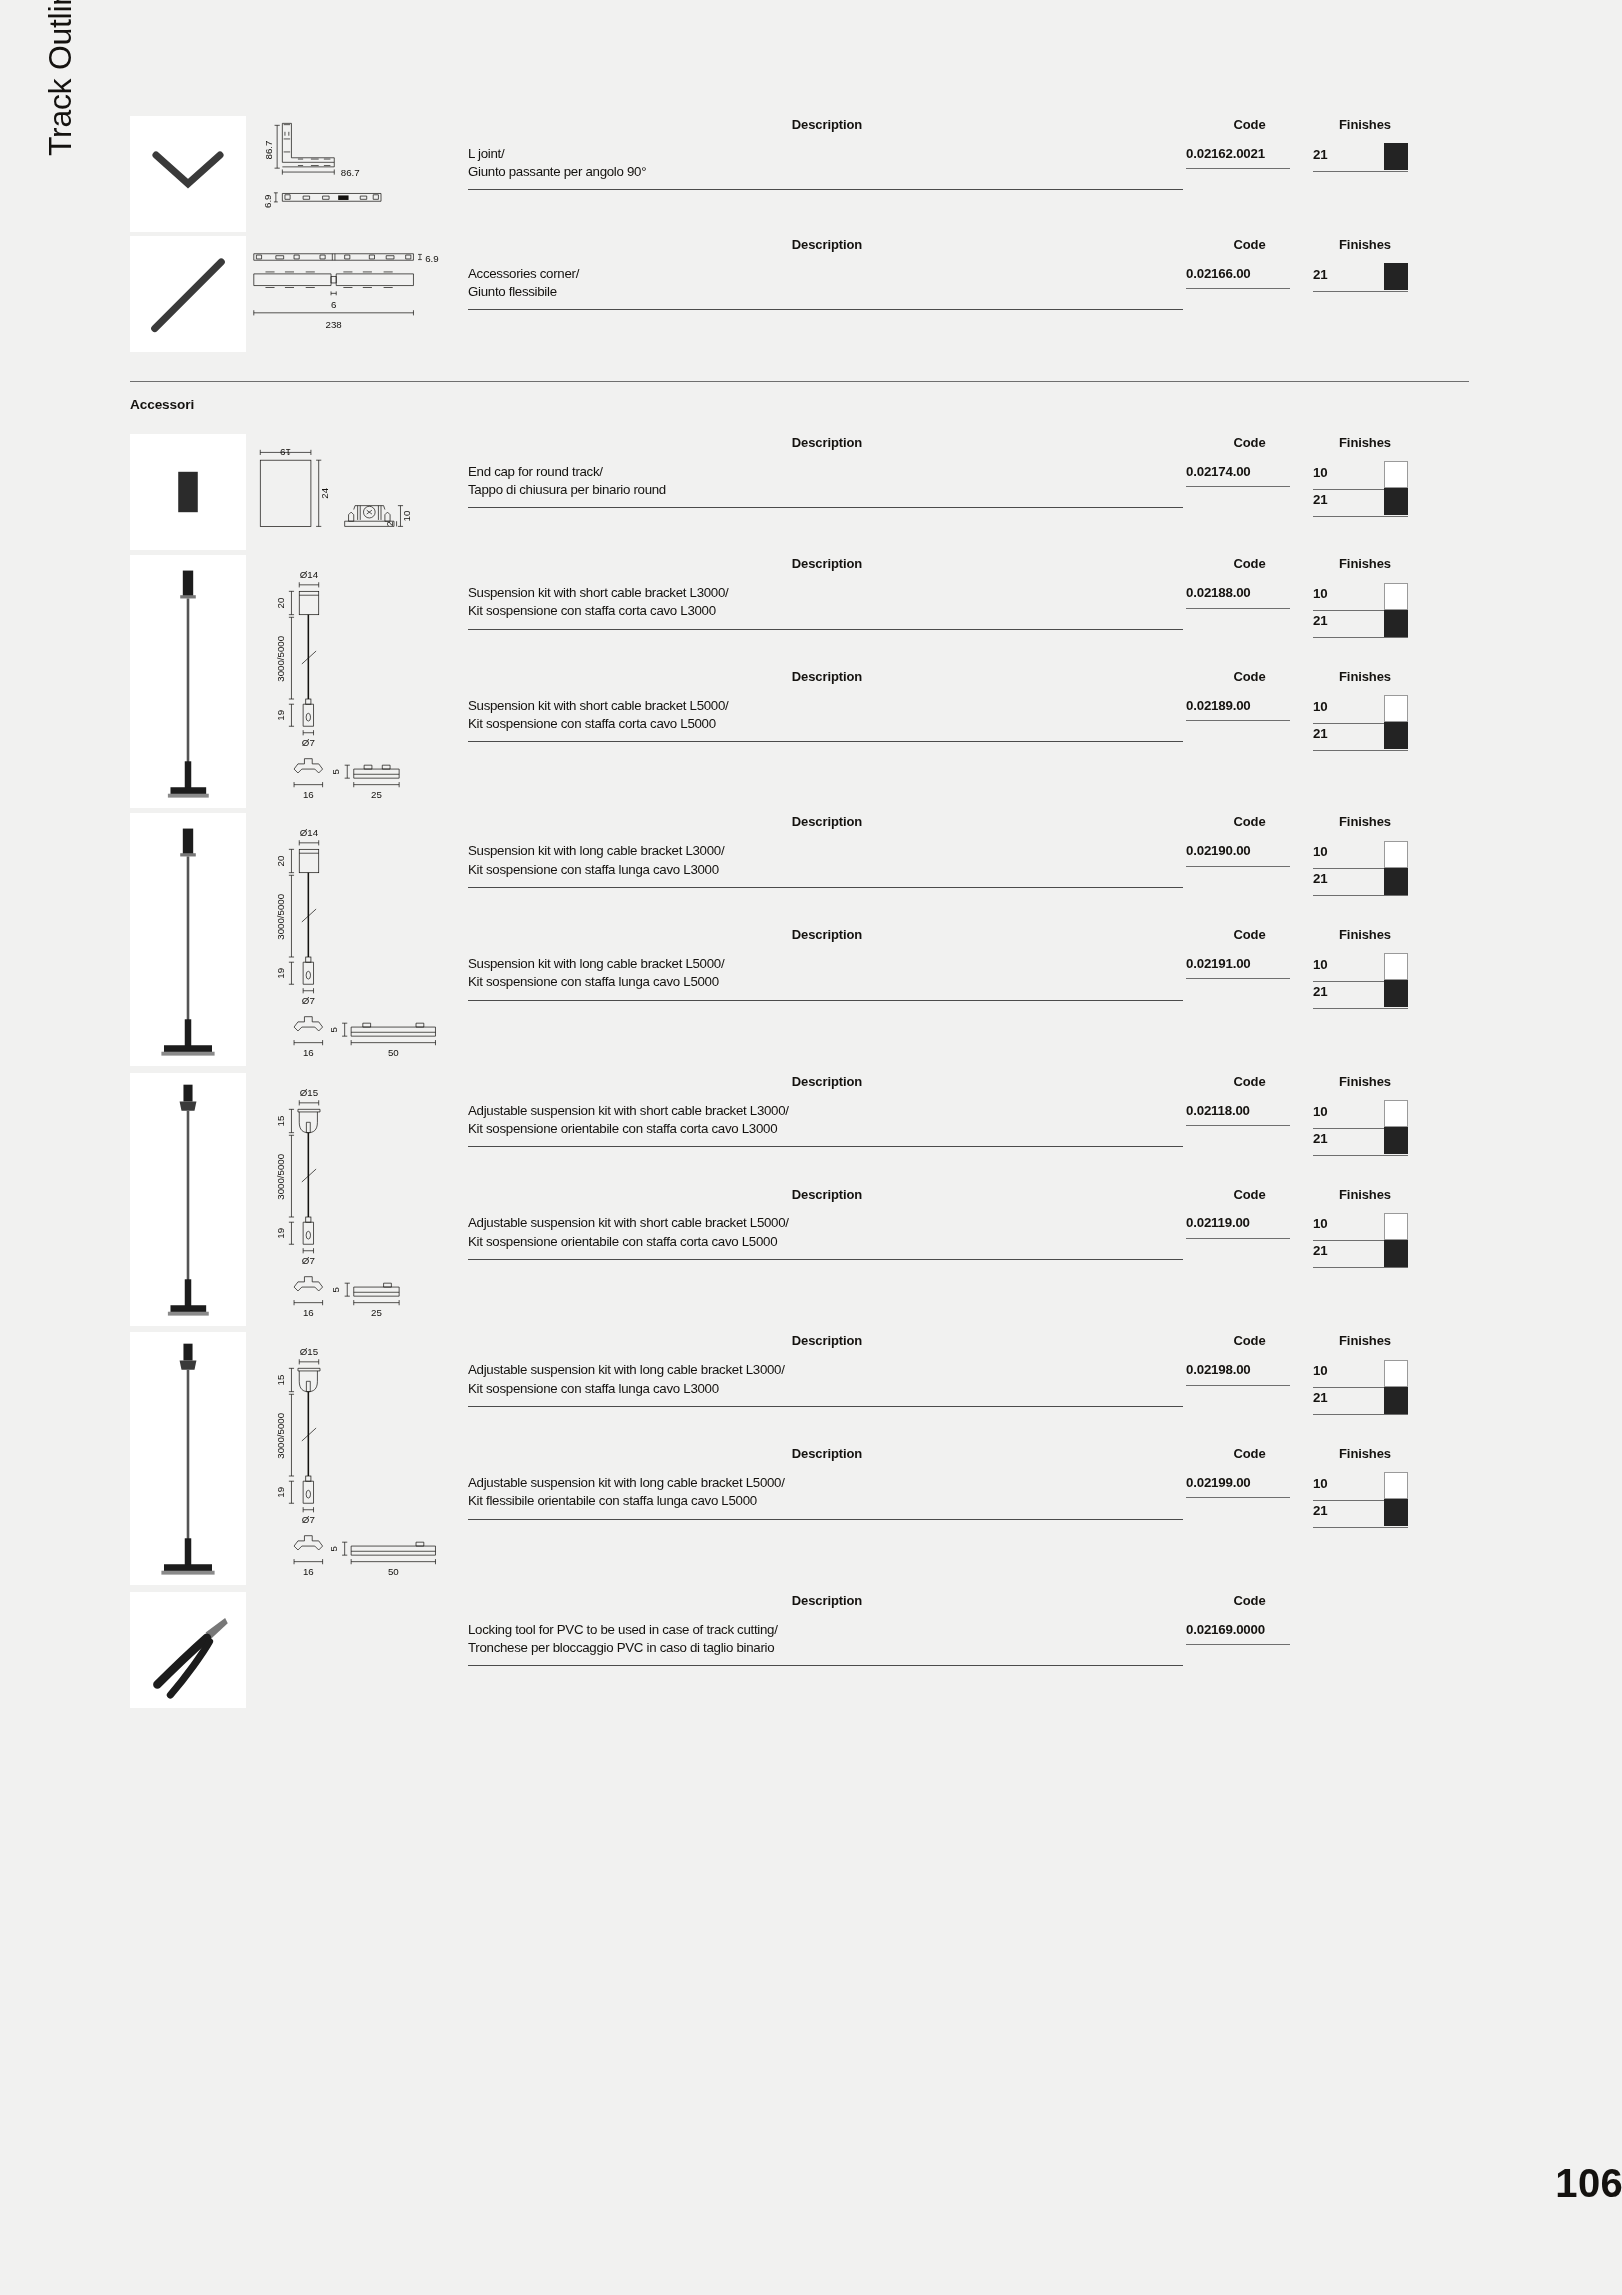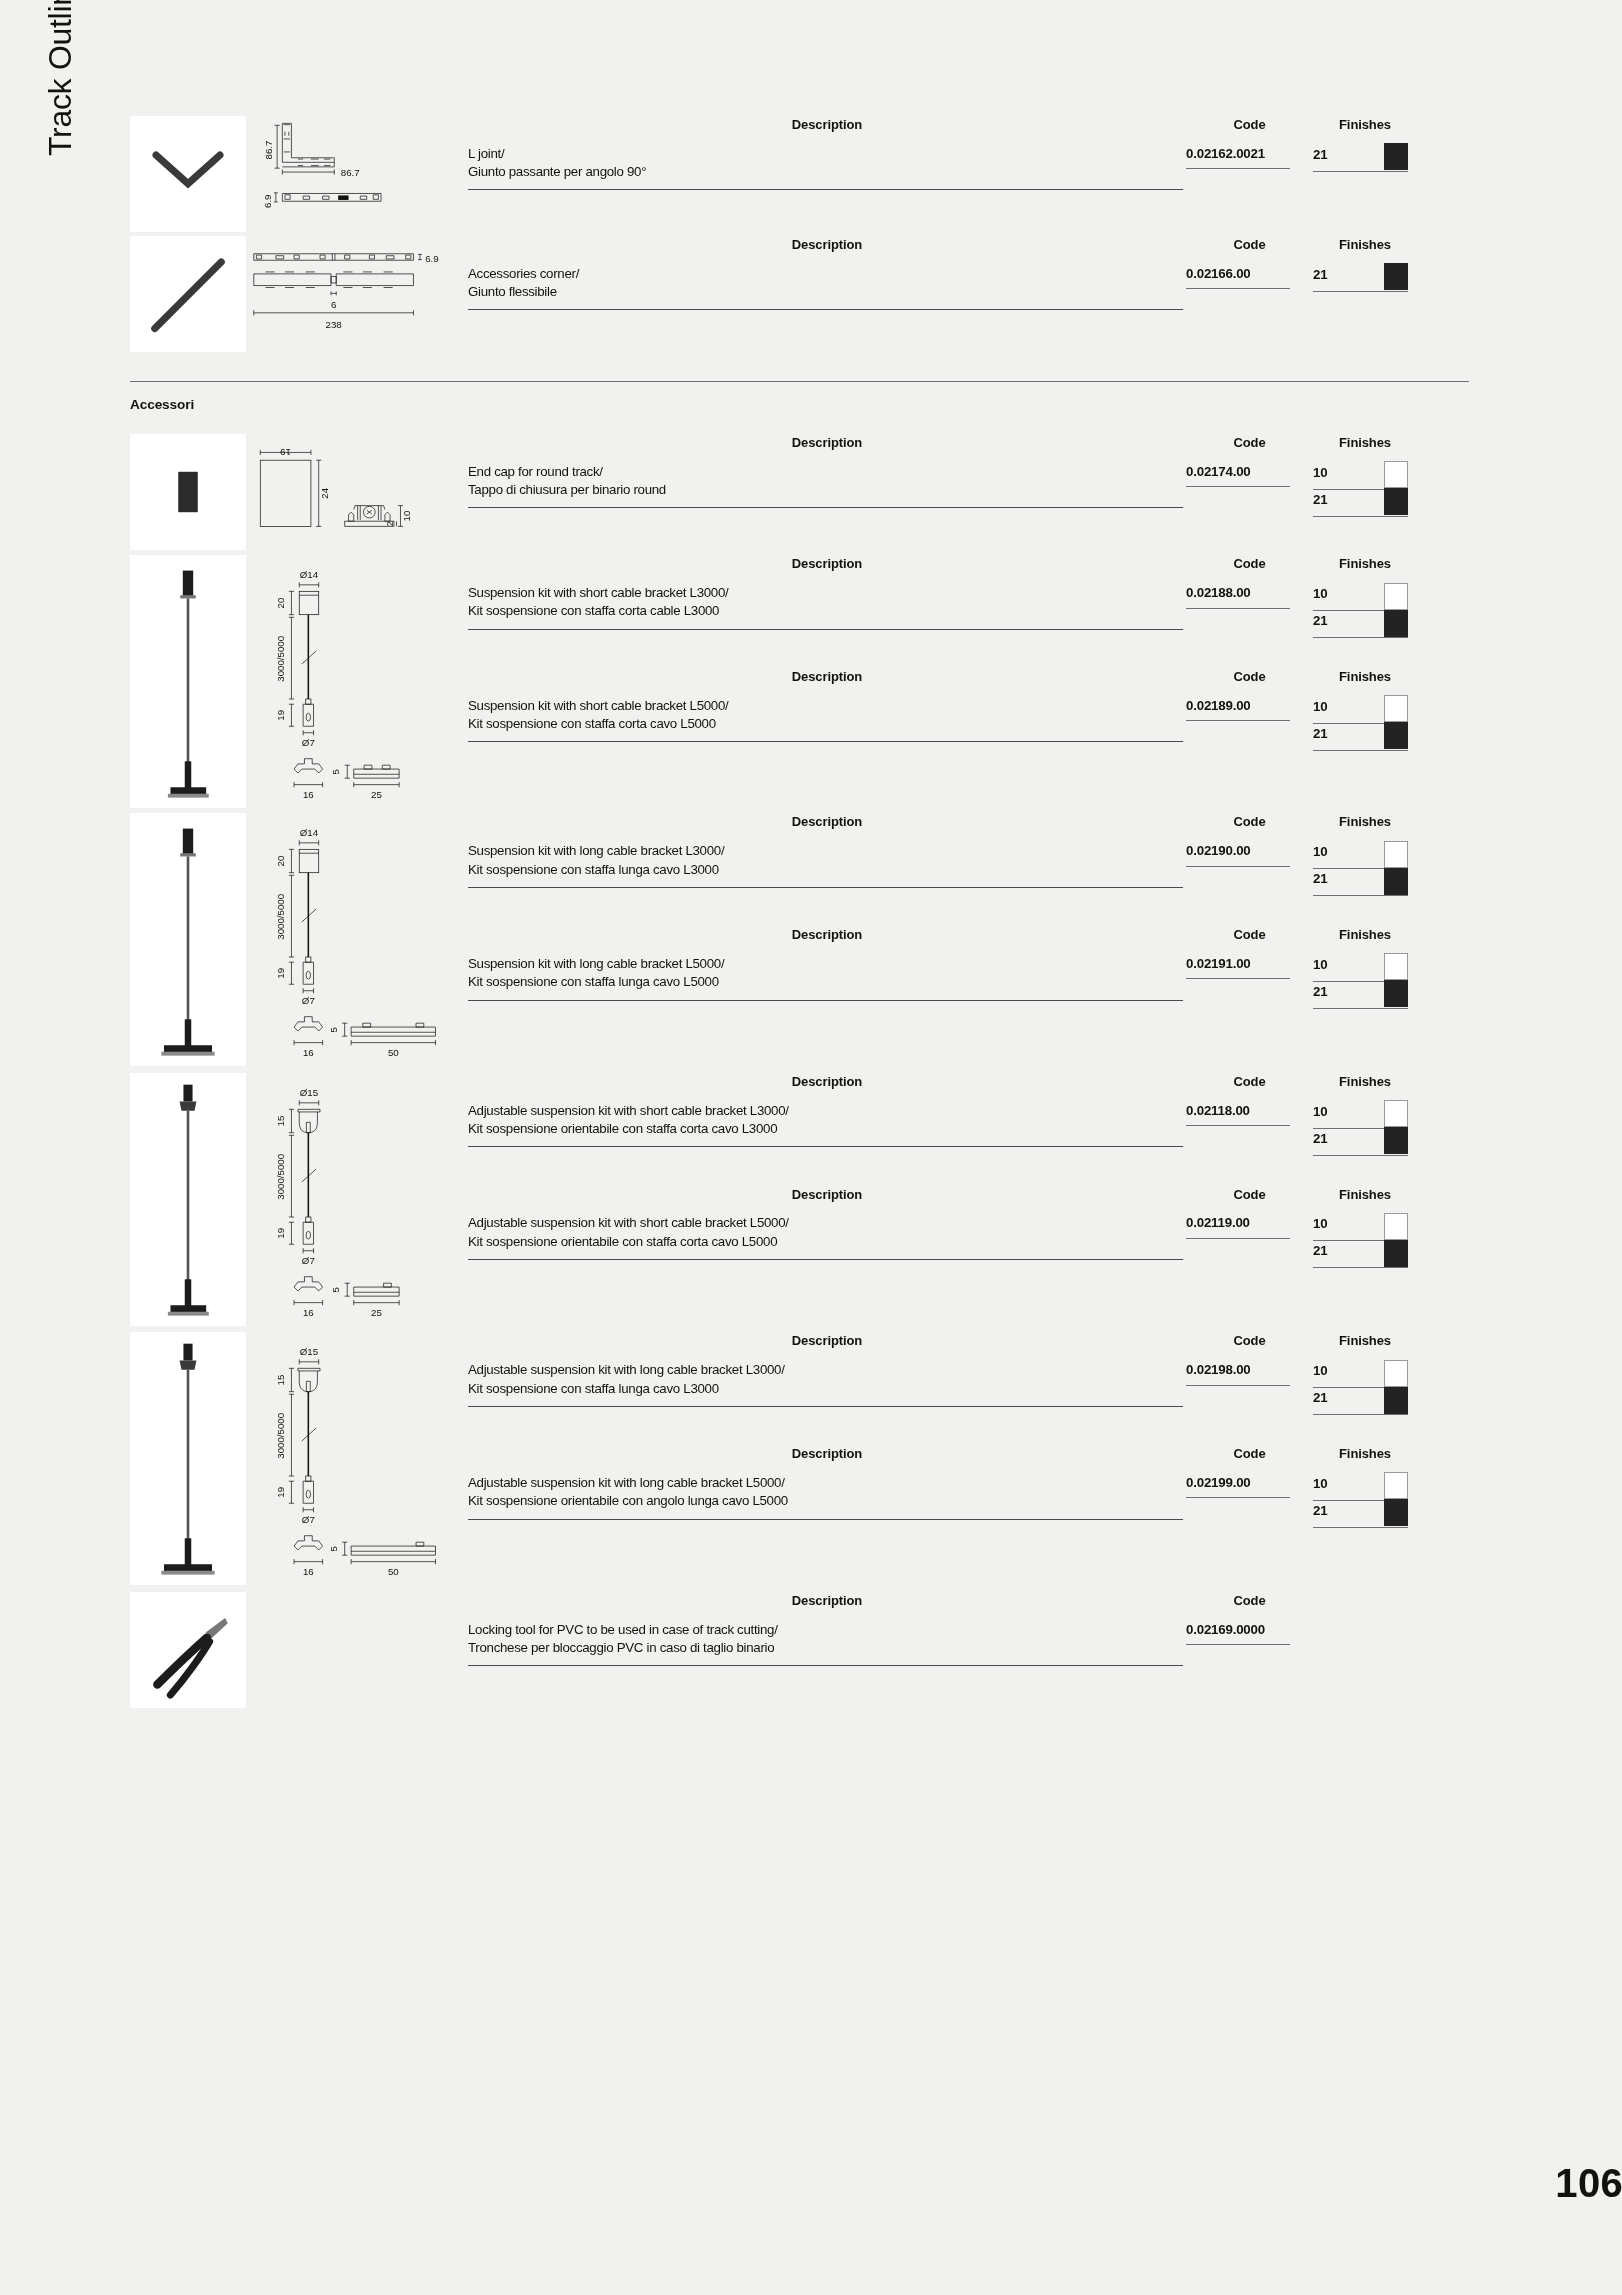--- a/index.html
+++ b/index.html
@@ -475,21 +475,21 @@
           <text class="dim" x="96" y="374" text-anchor="middle">16</text>
           <text class="dim" x="201" y="374" text-anchor="middle">25</text>
         </svg>
       </div>
       <div class="spec-cell">
         <div class="specblk">
           <div class="spec-grid">
             <div class="desc-col">
               <div class="hdr">Description</div>
               <div class="body-txt">Suspension kit with short cable bracket L3000/</div>
-              <div class="body-txt">Kit sospensione con staffa corta cable L3000</div>
+              <div class="body-txt">Kit sospensione con staffa corta cavo L3000</div>
               <div class="underline"></div>
             </div>
             <div class="code-col">
               <div class="hdr">Code</div>
               <div class="code-val">0.02188.00</div>
               <div class="underline"></div>
             </div>
             <div class="fin-col">
               <div class="hdr">Finishes</div>
               <div class="fin-row">
@@ -872,21 +872,21 @@
                 <span class="fin-underline"></span>
               </div>
             </div>
           </div>
         </div>
         <div class="specblk">
           <div class="spec-grid">
             <div class="desc-col">
               <div class="hdr">Description</div>
               <div class="body-txt">Adjustable suspension kit with long cable bracket L5000/</div>
-              <div class="body-txt">Kit sospensione orientabile con angolo lunga cavo L5000</div>
+              <div class="body-txt">Kit flessibile orientabile con staffa lunga cavo L5000</div>
               <div class="underline"></div>
             </div>
             <div class="code-col">
               <div class="hdr">Code</div>
               <div class="code-val">0.02199.00</div>
               <div class="underline"></div>
             </div>
             <div class="fin-col">
               <div class="hdr">Finishes</div>
               <div class="fin-row">

